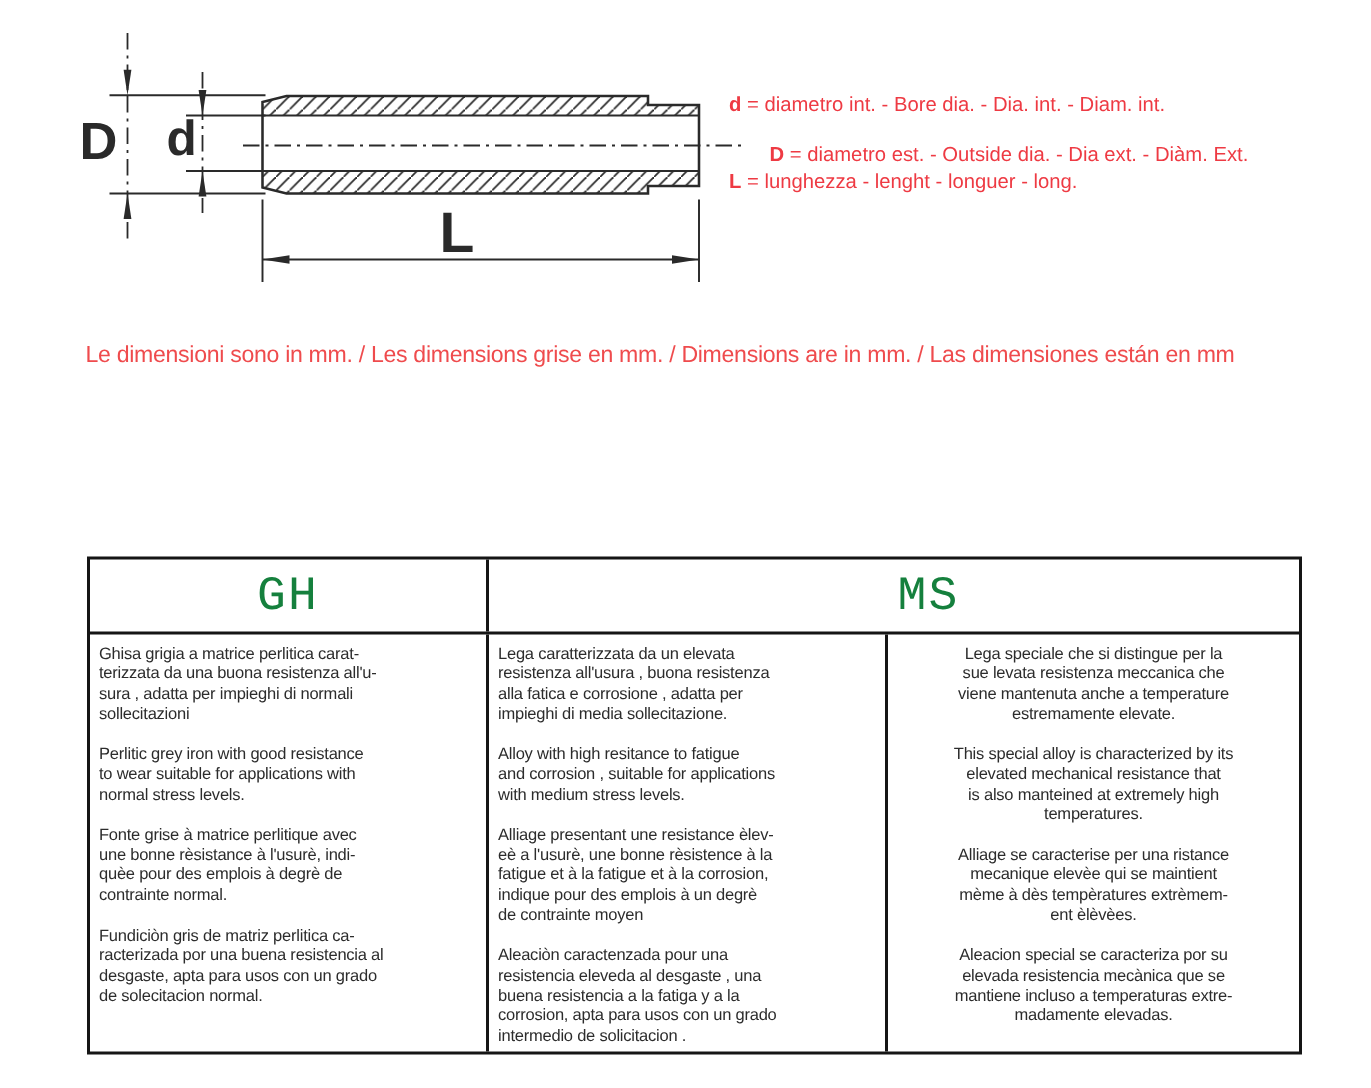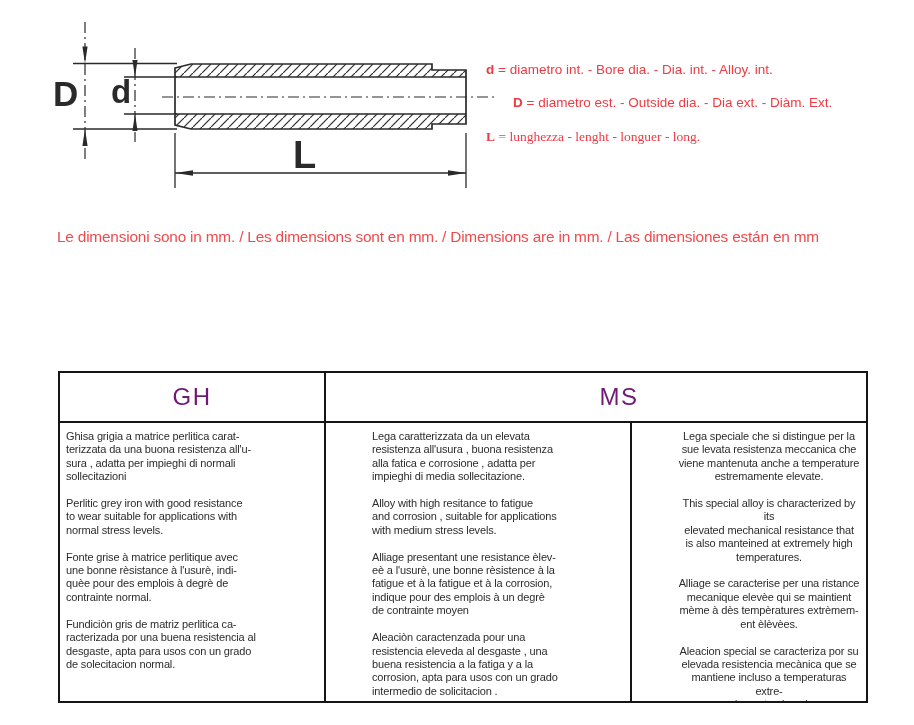--- a/index.html
+++ b/index.html
@@ -13,40 +13,40 @@
   .w-main{stroke-width:1.7px;}
   .w-thin{stroke-width:1.3px;}
   .dashdot{stroke-dasharray:11 4 2 4;stroke-width:1.2px;}
   .arrow{fill:var(--ink,#2a2a2a);stroke:none;}
   .dim-label{fill:var(--ink,#2a2a2a);font-family:"Liberation Sans",sans-serif;font-weight:bold;}
   
   .legend-line{position:absolute;left:486px;font-size:13.5px;color:var(--accent-red,#ee3a43);white-space:nowrap;}
   .legend-line b{font-weight:bold;}
   .legend-line-1{top:62px;}
   .legend-line-2{top:95px;margin-left:27px;}
-  .legend-line-3{top:129px;font-family:Liberation Serif, serif;}
+  .legend-line-3{top:113px;}
   
   .dim-note{
     position:absolute;left:57px;top:228px;width:820px;
     font-size:15.4px;letter-spacing:-0.2px;color:var(--note-red,#ef4b4d);white-space:nowrap;
   }
   
   .materials-table{
     position:absolute;left:58px;top:371px;width:810px;height:332px;
     border:2px solid var(--line,#151515);box-sizing:border-box;
     display:flex;flex-direction:column;background:#fff;
   }
   .thead{display:flex;height:48px;border-bottom:2px solid var(--line,#151515);flex:0 0 auto;}
-  .tbody{display:flex;flex:1 1 auto;min-height:0;gap:40px;}
+  .tbody{display:flex;flex:1 1 auto;min-height:0;}
   .col-1,.col-2{width:266px;flex:0 0 auto;}
   .col-3{flex:1 1 auto;}
   .th{
     display:flex;align-items:center;justify-content:center;
-    font-size:24px;letter-spacing:1.5px;color:#701a75;
-    border-right:2px solid var(--line,#151515);box-sizing:border-box;
+    font-size:32px;letter-spacing:1.5px;color:#15803d;
+    border-right:2px solid var(--line,#151515);box-sizing:border-box;font-family:Liberation Mono, monospace;
   }
   .th:last-child{border-right:none;padding-left:46px;}
   .td{
     padding:7px 6px 4px 6px;box-sizing:border-box;overflow:hidden;
     font-size:11px;line-height:13.4px;letter-spacing:-0.15px;
     color:var(--table-text,#2c2c2c);white-space:pre-line;
     border-right:2px solid var(--line,#151515);
   }
   .td:last-child{border-right:none;text-align:center;}
 </style>
@@ -91,32 +91,32 @@
     <polygon class="arrow" points="135,163 153,160.2 153,165.8"></polygon>
     <polygon class="arrow" points="426,163 408,160.2 408,165.8"></polygon>
 
     <text class="dim-label" x="13" y="96" font-size="35">D</text>
     <text class="dim-label" x="71" y="93" font-size="33">d</text>
     <text class="dim-label" x="253" y="158" font-size="38">L</text>
   </svg>
 
   <div class="legend-line legend-line-1">
     <b>d</b>
-    <span>= diametro int. - Bore dia. - Dia. int. - Alloy. int.</span>
+    <span>= diametro int. - Bore dia. - Dia. int. - Diam. int.</span>
   </div>
   <div class="legend-line legend-line-2">
     <b>D</b>
     <span>= diametro est. - Outside dia. - Dia ext. - Diàm. Ext.</span>
   </div>
   <div class="legend-line legend-line-3">
     <b>L</b>
     <span>= lunghezza - lenght - longuer - long.</span>
   </div>
 
-  <div class="dim-note">Le dimensioni sono in mm. / Les dimensions sont en mm. / Dimensions are in mm. / Las dimensiones están en mm</div>
+  <div class="dim-note">Le dimensioni sono in mm. / Les dimensions grise en mm. / Dimensions are in mm. / Las dimensiones están en mm</div>
 
   <div class="materials-table">
     <div class="thead">
       <div class="th col-1">GH</div>
       <div class="th col-3">MS</div>
     </div>
     <div class="tbody">
       <div class="td col-1">Ghisa grigia a matrice perlitica carat-
 terizzata da una buona resistenza all'u-
 sura , adatta per impieghi di normali

